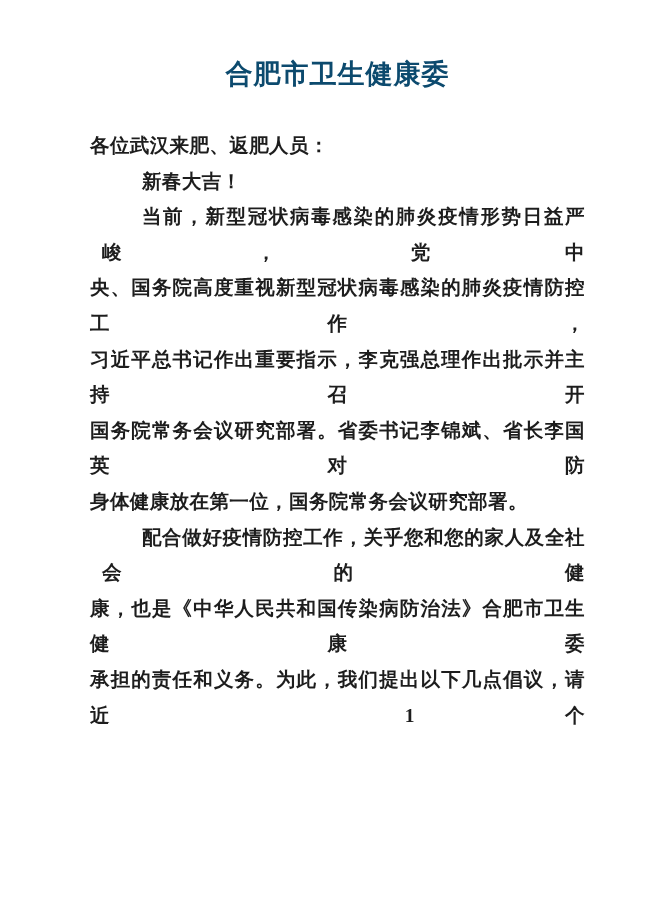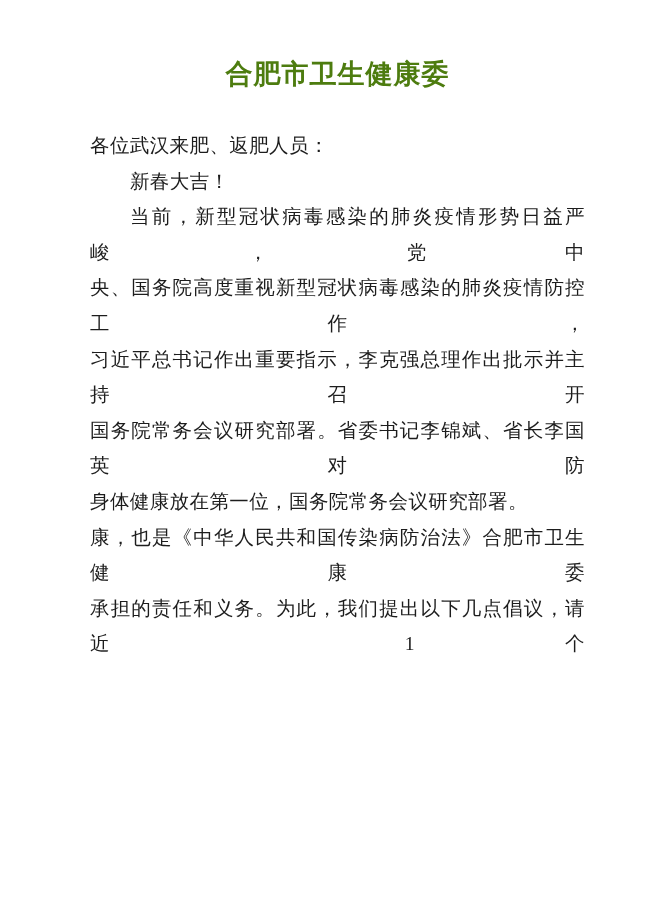--- a/index.html
+++ b/index.html
@@ -17,51 +17,54 @@
     font-family: "Liberation Serif", "DejaVu Serif", serif;
     color: #1d1d1d;
     overflow: hidden;
   }
   .title {
     text-align: center;
     font-weight: 700;
     font-size: 27px;
     line-height: 45px;
     letter-spacing: 1px;
-    color: #4d7c0f;
+    color: #0c4a6e;
   }
   .letter-body {
     margin-top: 31px;
   }
   .ln {
     font-size: 19.5px;
     line-height: 35.6px;
     letter-spacing: 0.4px;
     text-align: left;
+    font-weight: bold;
   }
   .indent {
     text-indent: 2.05em;
+    margin-left: 12px;
   }
   .just {
     text-align: justify;
     text-align-last: justify;
   }
 </style>
 </head>
 <body>
 
 <div class="page">
   <div class="title">合肥市卫生健康委</div>
 
   <div class="letter-body">
     <div class="ln">各位武汉来肥、返肥人员：</div>
     <div class="ln indent">新春大吉！</div>
     <div class="ln indent just">当前，新型冠状病毒感染的肺炎疫情形势日益严峻，党中</div>
     <div class="ln just">央、国务院高度重视新型冠状病毒感染的肺炎疫情防控工作，</div>
     <div class="ln just">习近平总书记作出重要指示，李克强总理作出批示并主持召开</div>
     <div class="ln just">国务院常务会议研究部署。省委书记李锦斌、省长李国英对防</div>
     <div class="ln">身体健康放在第一位，国务院常务会议研究部署。</div>
+    <div class="ln indent just">配合做好疫情防控工作，关乎您和您的家人及全社会的健</div>
     <div class="ln just">康，也是《中华人民共和国传染病防治法》合肥市卫生健康委</div>
     <div class="ln just">承担的责任和义务。为此，我们提出以下几点倡议，请近 1 个</div>
 
   </div>
 
 </div>
 
 </body></html>

